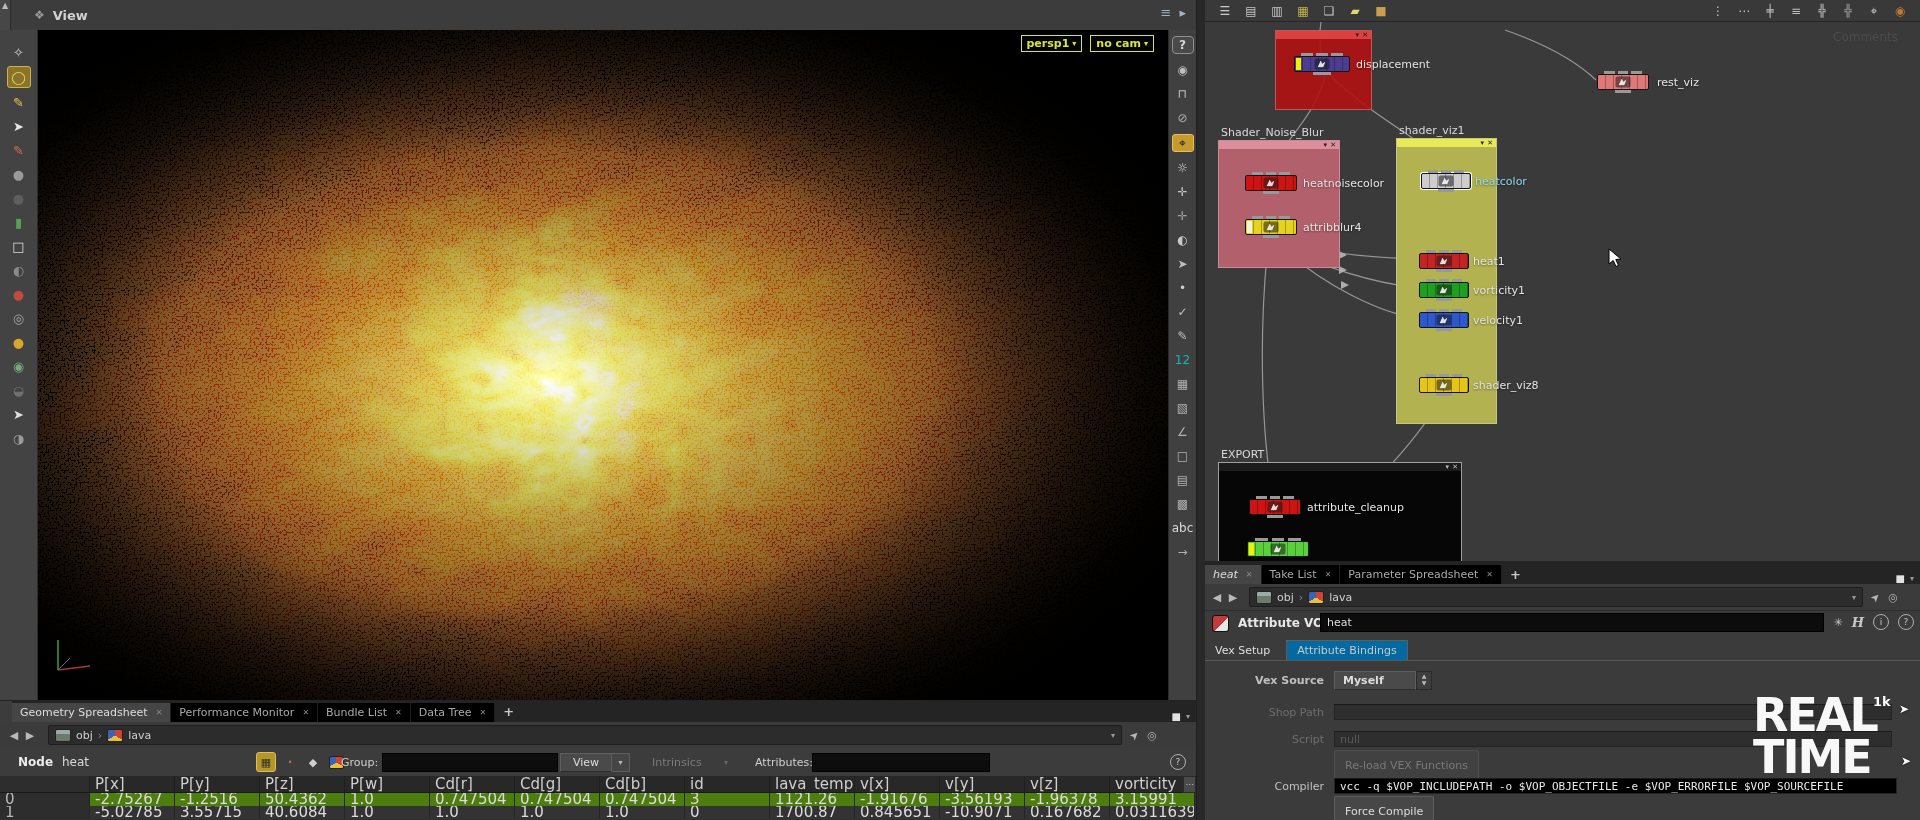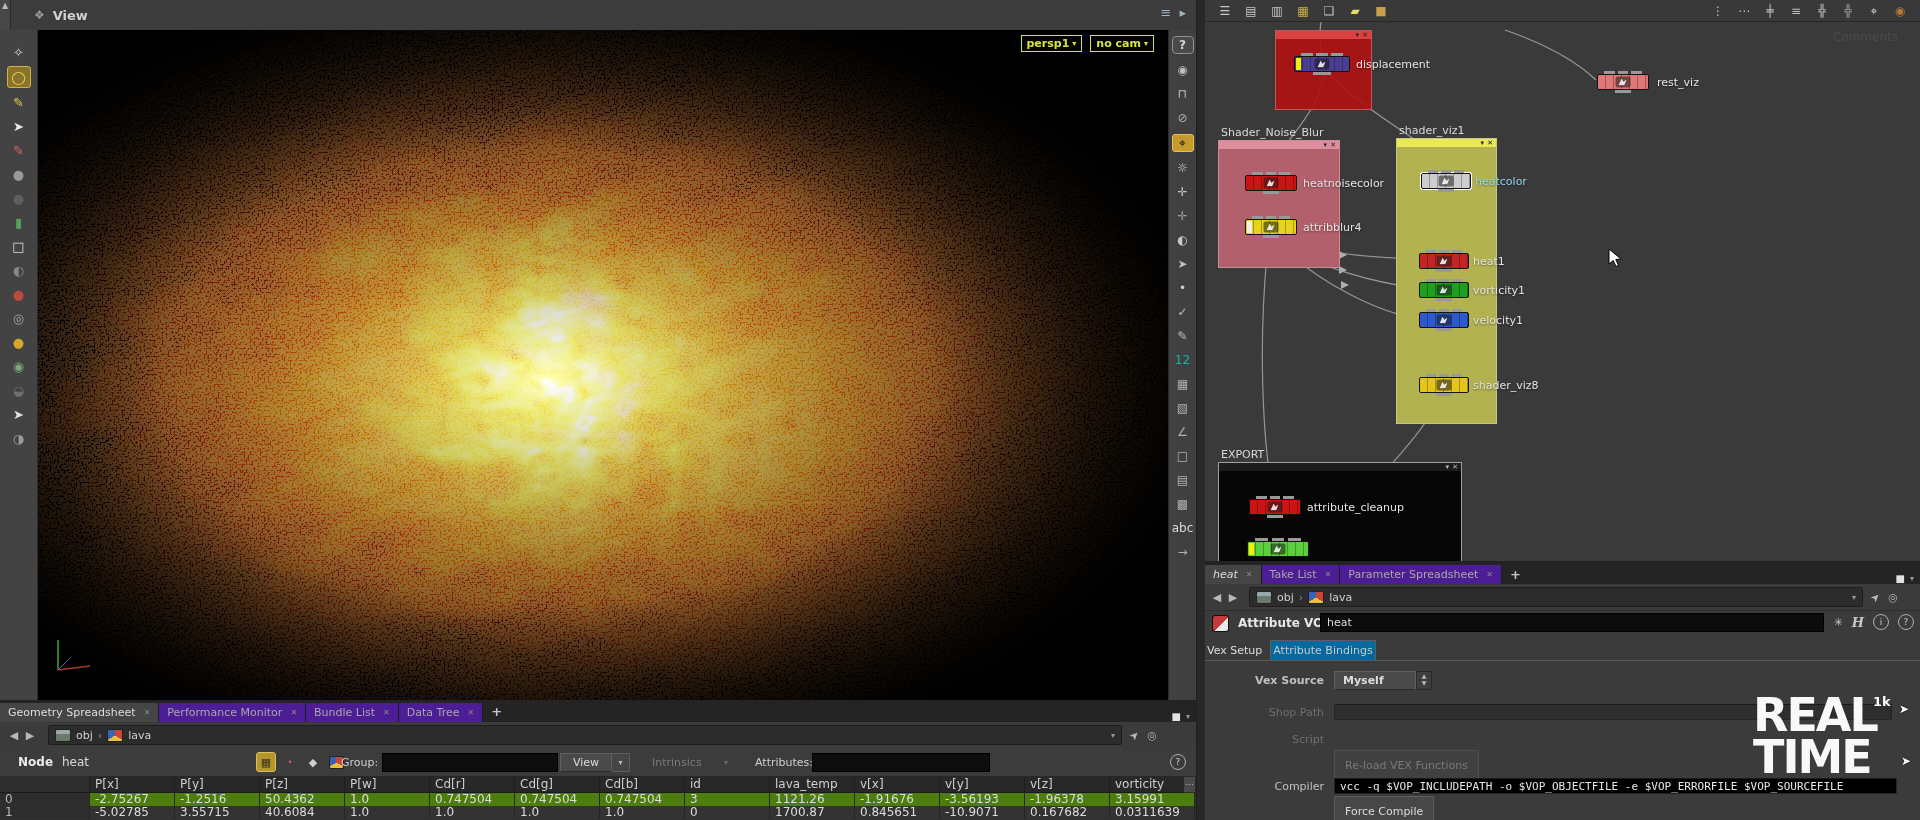--- a/index.html
+++ b/index.html
@@ -75,21 +75,21 @@
   .vnode .stub.t{top:-4px;}
   .vnode .stub.b{bottom:-4px;left:34%;width:32%;background:#999;}
   .vnode.selected{box-shadow:0 0 0 1px #fff;}
   .nlabel{position:absolute;font-size:11px;color:#e4e4e4;white-space:nowrap;text-shadow:0 1px 2px rgba(0,0,0,.45);}
   .nlabel.cyan{color:#8fd8f0;}
   #comments-ghost{position:absolute;left:628px;top:8px;color:#4b4b4b;font-size:12px;}
   #net-cursor{position:absolute;left:403px;top:226px;}
   
   #params-pane{left:1205px;top:564px;width:715px;height:256px;background:#3b3b3b;overflow:hidden;}
   .tabbar{position:absolute;left:0;top:0;right:0;height:20px;background:#242424;display:flex;align-items:flex-end;}
-  .tab{display:flex;align-items:center;gap:8px;height:19px;padding:0 8px;background:#4c1d95;border-right:1px solid #1d1d1d;color:#a8a8a8;}
+  .tab{display:flex;align-items:center;gap:8px;height:19px;padding:0 8px;background:#000000;border-right:1px solid #1d1d1d;color:#a8a8a8;}
   .tab.active{background:#454545;color:#ddd;}
   .tab.italic .tlabel{font-style:italic;}
   .tclose{font-size:8px;color:#8a8a8a;}
   .tab-plus{padding:0 8px;color:#c8c8c8;font-size:13px;font-weight:bold;align-self:center;}
   .tabbar-right{margin-left:auto;display:flex;align-items:center;gap:5px;padding-right:6px;color:#ddd;}
   .tabbar-right .sq{font-size:10px;color:#e2e2e2;}
   .tabbar-right .cv{font-size:8px;color:#999;}
   .navrow{position:absolute;left:0;right:0;height:26px;background:#3b3b3b;border-bottom:1px solid #2e2e2e;display:flex;align-items:center;}
   #params-pane .navrow{top:20px;}
   .nav-arrow{width:16px;text-align:center;color:#b8b8b8;font-size:11px;}
@@ -104,21 +104,21 @@
   .paramtitle{position:absolute;left:0;right:0;top:46px;height:26px;display:flex;align-items:center;}
   .op-badge{width:15px;height:15px;margin-left:7px;border-radius:3px;border:1px solid #111;
             background:linear-gradient(135deg,#c23a3a 0 55%,#e8e8e8 55%);}
   .op-type{margin-left:9px;font-weight:bold;font-size:12px;color:#e8e8e8;white-space:nowrap;}
   .op-name-field{position:absolute;left:115px;top:3px;width:504px;height:19px;background:#0c0c0c;border:1px solid #000;
                  color:#ddd;display:flex;align-items:center;padding-left:6px;box-sizing:border-box;}
   .title-icons{position:absolute;right:6px;top:4px;display:flex;gap:9px;align-items:center;color:#c8c8c8;}
   .circ{width:14px;height:14px;border:1px solid #b0b0b0;border-radius:50%;display:flex;align-items:center;justify-content:center;font-size:9px;}
   .hlogo{font-family:"DejaVu Serif","Liberation Serif",serif;font-style:italic;font-weight:bold;font-size:13px;}
   .foldertabs{position:absolute;left:0;right:0;top:74px;height:22px;border-bottom:1px solid #585858;display:flex;align-items:flex-end;}
-  .ftab{padding:3px 2px;color:#dedede;}
+  .ftab{padding:3px 10px;color:#dedede;}
   .ftab.raised{background:#0369a1;border:1px solid #5e5e5e;border-bottom:none;color:#c8c8c8;margin-left:6px;}
   .prow{position:absolute;left:0;right:0;height:20px;display:flex;align-items:center;}
   .plabel{width:129px;text-align:right;padding-right:10px;color:#c0c0c0;box-sizing:border-box;flex:0 0 129px;}
   .plabel.dis{color:#6e6e6e;}
   .pfield{height:16px;background:#2e2e2e;border:1px solid #242424;border-top-color:#1a1a1a;color:#dadada;
           display:flex;align-items:center;padding-left:5px;box-sizing:border-box;}
   .pfield.black{background:#000;color:#e8e8e8;font-family:"DejaVu Sans Mono","Liberation Mono",monospace;font-size:11px;white-space:nowrap;overflow:hidden;}
   .pfield .ghost{color:#575757;}
   .dropdown{height:19px;background:#4a4a4a;border:1px solid #5f5f5f;border-bottom-color:#2c2c2c;color:#ddd;
             display:flex;align-items:center;padding:0 8px;box-sizing:border-box;}
@@ -126,21 +126,21 @@
            align-items:center;justify-content:center;font-size:6px;color:#bbb;line-height:1.1;box-sizing:border-box;}
   .pbutton{height:19px;background:#474747;border:1px solid #5e5e5e;border-bottom-color:#2a2a2a;color:#ddd;
            display:flex;align-items:center;justify-content:center;padding:14px 10px;box-sizing:border-box;border-radius:2px;}
   .pbutton.dis{color:#787878;background:#414141;border-color:#4e4e4e;}
   #watermark{position:absolute;left:548px;top:130px;color:#fff;font-weight:bold;line-height:.92;
              font-size:46px;letter-spacing:-2px;text-align:left;opacity:.97;}
   #wm-badge{position:absolute;left:668px;top:130px;font-size:13px;font-weight:bold;color:#fff;}
   .wm-cursor{position:absolute;color:#fff;font-size:12px;text-shadow:0 0 2px #000;}
   
   #spreadsheet-pane{left:0;top:701px;width:1196px;height:119px;background:#3c3c3c;}
-  #spreadsheet-pane .tabbar{height:21px;}
+  #spreadsheet-pane .tabbar{height:21px;margin-left:12px;}
   #spreadsheet-pane .navrow{top:21px;height:26px;}
   .noderow{position:absolute;left:0;right:0;top:47px;height:28px;background:#3c3c3c;display:flex;align-items:center;}
   .noderow .lbl-node{position:absolute;left:18px;font-weight:bold;font-size:12px;color:#ececec;}
   .noderow .val-node{position:absolute;left:62px;font-size:12px;color:#dadada;}
   .toggle-cluster{position:absolute;left:256px;display:flex;gap:5px;align-items:center;}
   .tgl{width:18px;height:18px;display:flex;align-items:center;justify-content:center;font-size:11px;color:#cfcfcf;border-radius:3px;}
   .tgl.sel{background:#b5952c;border:1px solid #d8c05a;color:#332;}
   .tgl .geo{width:13px;height:11px;border-radius:2px;background:conic-gradient(#cc4433 0 120deg,#e8c03a 0 240deg,#3a63b8 0 360deg);border:1px solid #222;}
   .grouplbl{position:absolute;left:341px;color:#cfcfcf;}
   .groupinput{position:absolute;left:382px;width:174px;height:17px;background:#0d0d0d;border:1px solid #000;}
@@ -148,21 +148,21 @@
            display:flex;align-items:center;justify-content:center;color:#ddd;box-sizing:border-box;}
   .viewbtn-caret{position:absolute;left:612px;width:18px;height:19px;background:#454545;border:1px solid #5e5e5e;border-left:none;
            display:flex;align-items:center;justify-content:center;font-size:8px;color:#bbb;box-sizing:border-box;}
   .intrinsics{position:absolute;left:652px;color:#7a7a7a;}
   .intrinsics-caret{position:absolute;left:724px;font-size:8px;color:#666;top:10px;}
   .attrlbl{position:absolute;left:755px;color:#cfcfcf;}
   .attrinput{position:absolute;left:812px;width:176px;height:17px;background:#0d0d0d;border:1px solid #000;}
   .helpcirc{position:absolute;right:10px;}
   
   #gs-table{position:absolute;left:0;top:75px;width:1196px;bottom:0;overflow:hidden;background:#303030;
-            font-size:12px;}
+            font-size:15px;}
   #gs-table .tr{display:grid;grid-template-columns:90px repeat(13,85px);}
   #gs-table .tr.th .td{background:#282828;color:#cfcfcf;height:17px;border-right:1px solid #1f1f1f;border-bottom:1px solid #1a1a1a;}
   #gs-table .td{height:13px;line-height:13px;padding-left:5px;box-sizing:border-box;border-right:1px solid #262626;
                 color:#dcdcdc;white-space:nowrap;overflow:hidden;}
   #gs-table .tr:nth-child(2) .td{background:#4d7c0f;}
   #gs-table .tr:nth-child(3) .td{background:#333;}
   #gs-table .td.rn{background:#2d2d2d !important;color:#b8b8b8;}
   #gs-table .tr.th .td{line-height:17px;}
   .gs-scroll-btn{position:absolute;right:0;top:75px;width:13px;height:17px;background:#4a4a4a;border:1px solid #2a2a2a;
                  color:#ccc;font-size:8px;display:flex;align-items:center;justify-content:center;box-sizing:border-box;}
@@ -530,20 +530,23 @@
           <i style="font-style:normal;">▲</i>
           <i style="font-style:normal;">▼</i>
         </span>
     </div>
     <div class="prow" style="top:138px;">
       <span class="plabel dis">Shop Path</span>
       <span class="pfield" style="width:558px;"></span>
     </div>
     <div class="prow" style="top:165px;">
       <span class="plabel dis">Script</span>
+      <span class="pfield" style="width:558px;">
+          <i class="ghost" style="font-style:normal;">null</i>
+        </span>
     </div>
     <div class="prow" style="top:191px;">
       <span class="plabel"></span>
       <span class="pbutton dis">Re-load VEX Functions</span>
     </div>
     <div class="prow" style="top:237px;">
       <span class="plabel"></span>
       <span class="pbutton">Force Compile</span>
     </div>
     <div class="prow" style="top:212px;">

